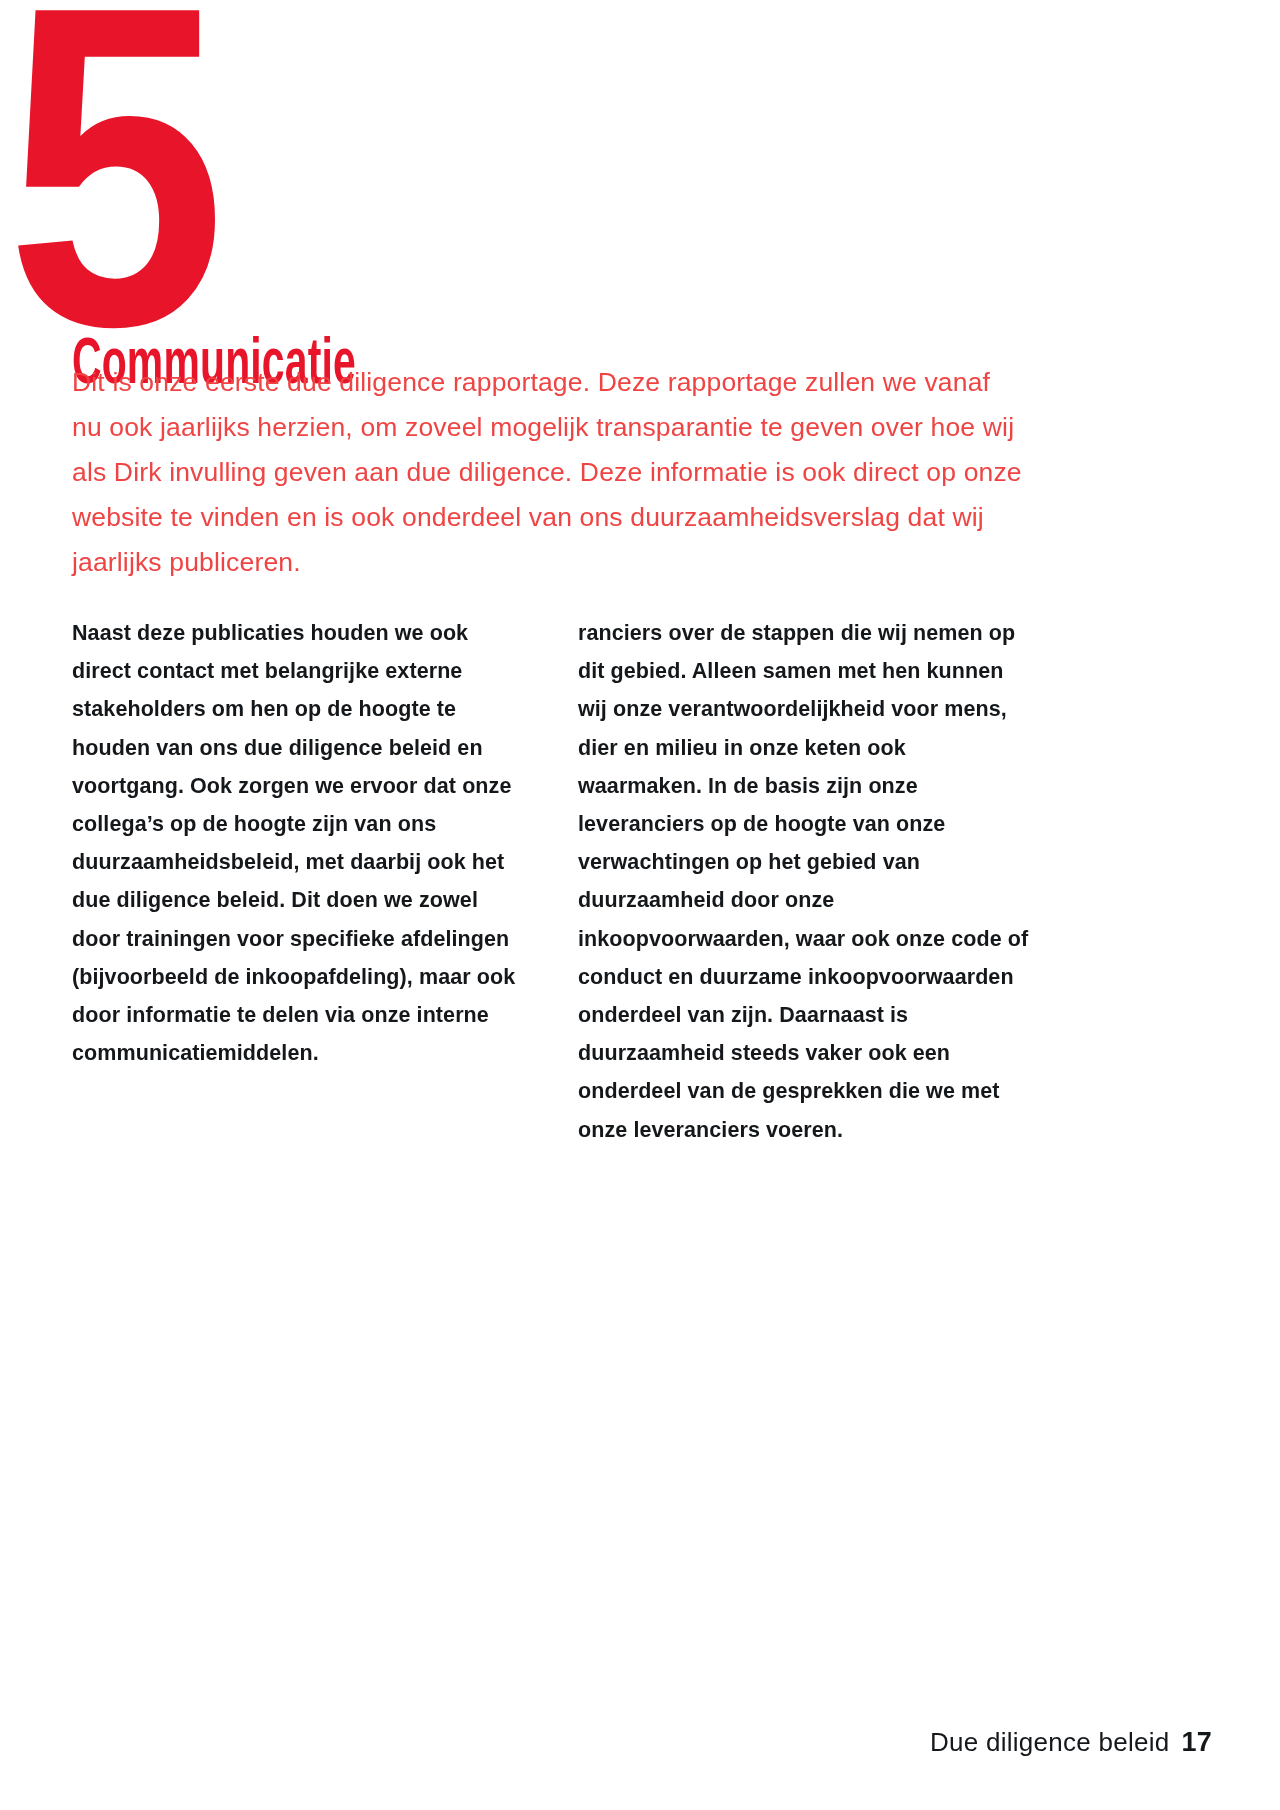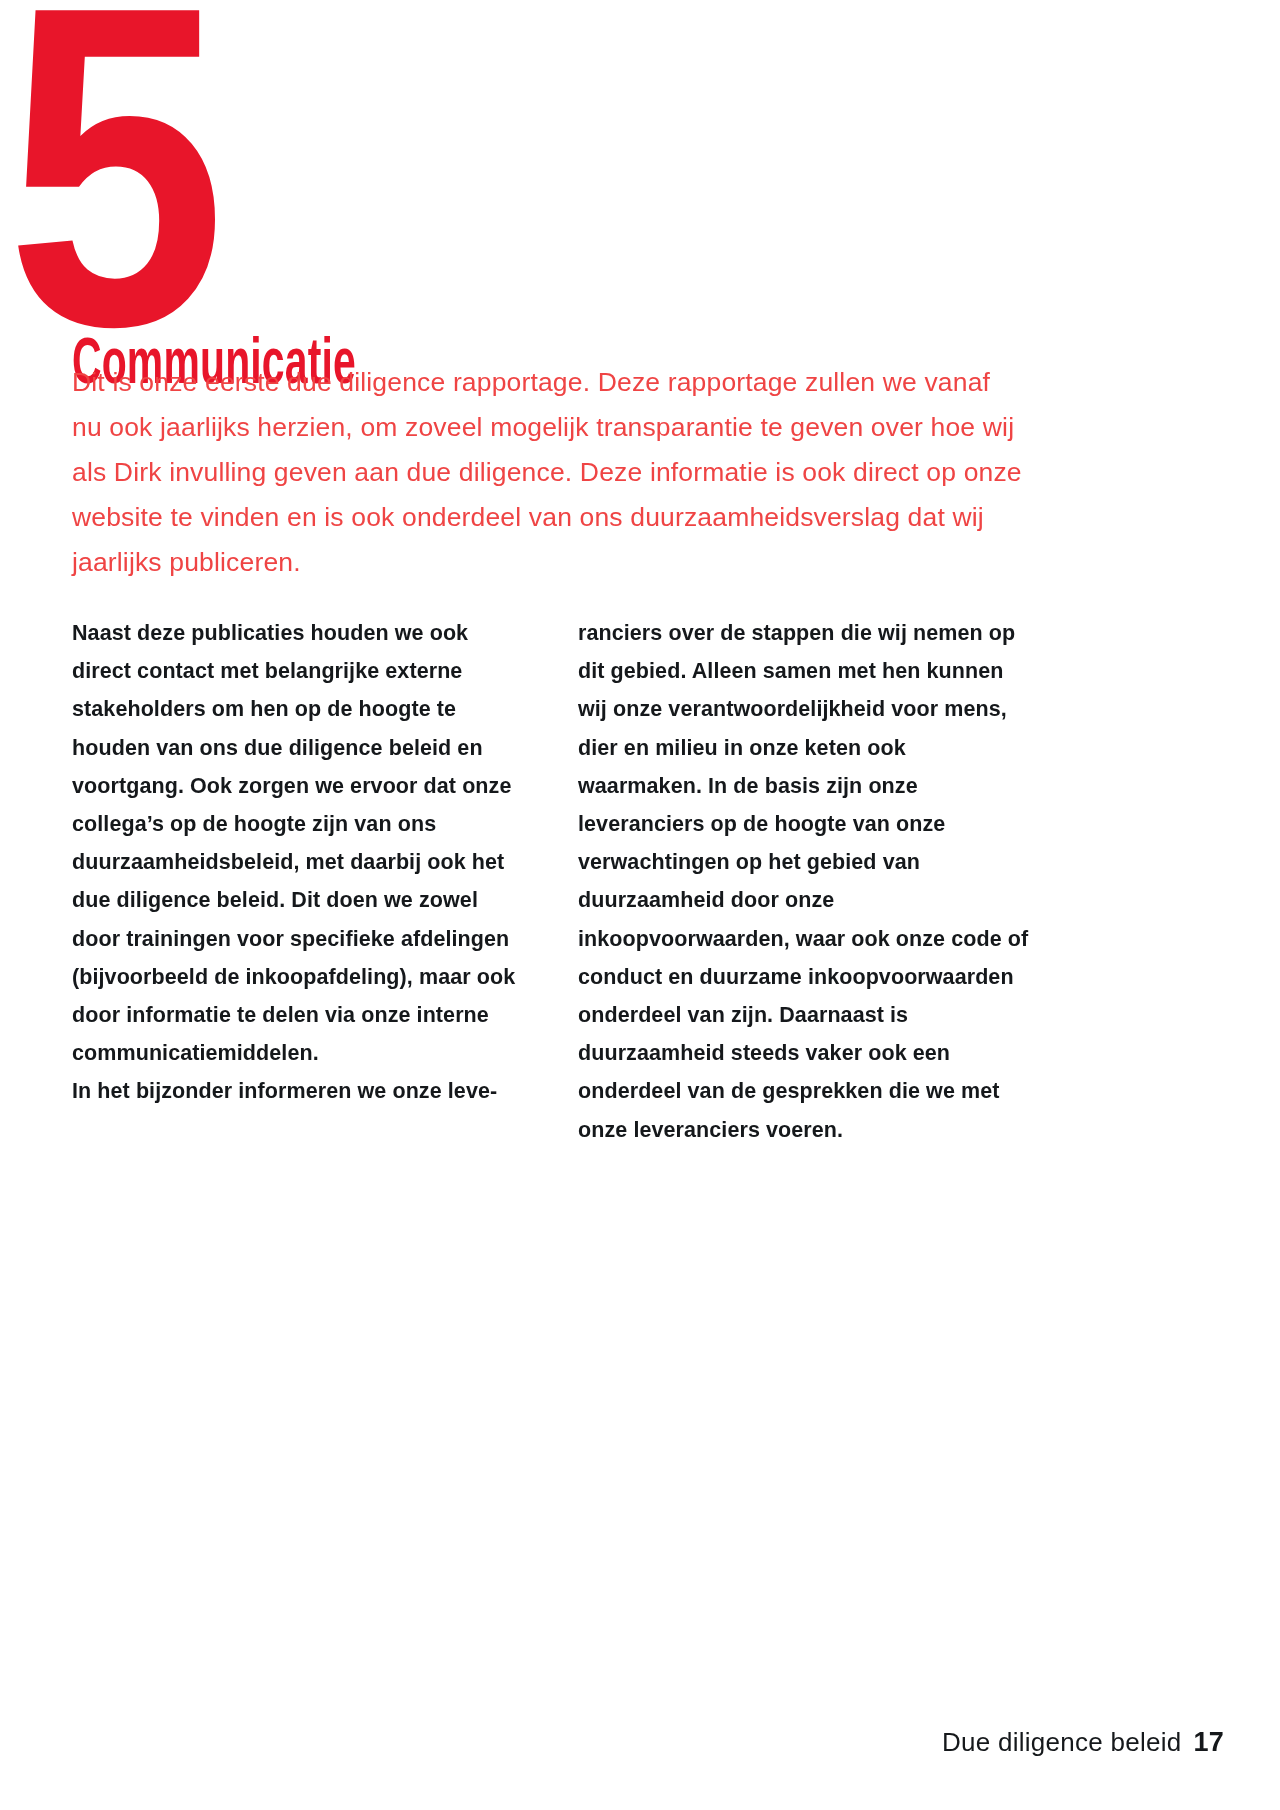--- a/index.html
+++ b/index.html
@@ -85,21 +85,21 @@
     line-height: 38.2px;
     letter-spacing: 0.004em;
     color: #15181b;
     font-weight: bold;
   }
   .col p { margin: 0; }
 
   
   .footer {
     position: absolute;
-    right: 56px;
+    right: 68px;
     bottom: 52px;
     display: flex;
     align-items: flex-end;
     gap: 12px;
     font-size: 26px;
     letter-spacing: 0.01em;
     color: #15181b;
   }
   .footer .page-label { font-weight: 400; }
   .footer .page-number { font-weight: bold; font-size: 27px; }
@@ -113,21 +113,20 @@
 
   <h1 class="chapter-title">Communicatie</h1>
 
   <div class="intro">
     <p>Dit is onze eerste due diligence rapportage. Deze rapportage zullen we vanaf nu ook jaarlijks herzien, om zoveel mogelijk transparantie te geven over hoe wij als Dirk invulling geven aan due diligence. Deze informatie is ook direct op onze website te vinden en is ook onderdeel van ons duurzaamheidsverslag dat wij jaarlijks publiceren.</p>
   </div>
 
   <div class="columns">
     <div class="col">
       <p>Naast deze publicaties houden we ook direct contact met belangrijke externe stakeholders om hen op de hoogte te houden van ons due diligence beleid en voortgang. Ook zorgen we ervoor dat onze collega’s op de hoogte zijn van ons duurzaamheidsbeleid, met daarbij ook het due diligence beleid. Dit doen we zowel door trainingen voor specifieke afdelingen (bijvoorbeeld de inkoopafdeling), maar ook door informatie te delen via onze interne communicatiemiddelen.</p>
-      <p>In het bijzonder informeren we onze leve-</p>
     </div>
     <div class="col">
       <p>ranciers over de stappen die wij nemen op dit gebied. Alleen samen met hen kunnen wij onze verantwoordelijkheid voor mens, dier en milieu in onze keten ook waarmaken. In de basis zijn onze leveranciers op de hoogte van onze verwachtingen op het gebied van duurzaamheid door onze inkoopvoorwaarden, waar ook onze code of conduct en duurzame inkoopvoorwaarden onderdeel van zijn. Daarnaast is duurzaamheid steeds vaker ook een onderdeel van de gesprekken die we met onze leveranciers voeren.</p>
     </div>
   </div>
 
   <div class="footer">
     <span class="page-label">Due diligence beleid</span>
     <span class="page-number">17</span>
   </div>

